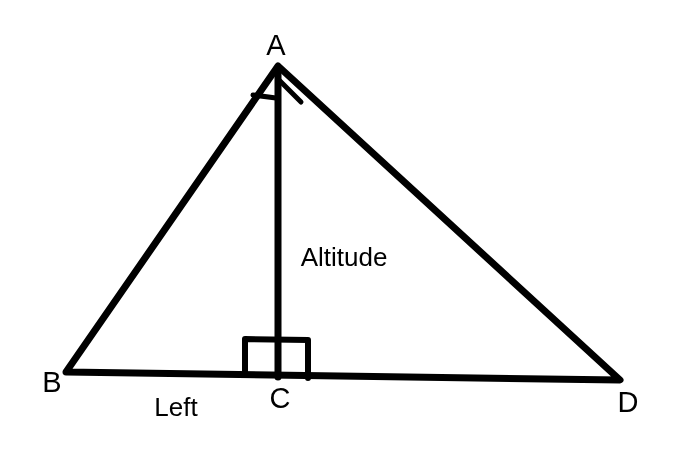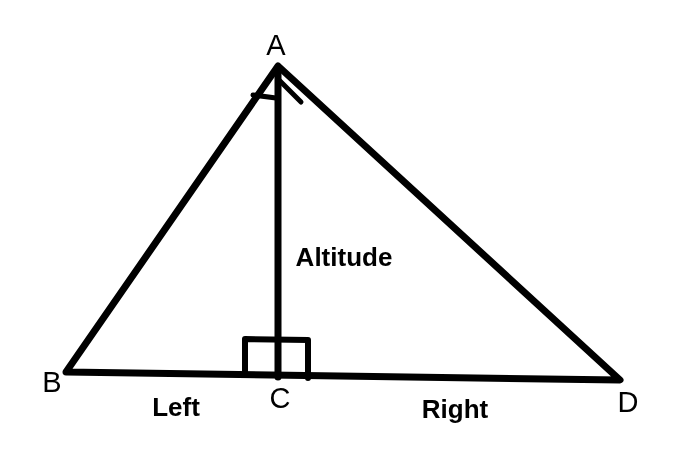--- a/index.html
+++ b/index.html
@@ -28,21 +28,21 @@
     color: #000000;
     line-height: 1;
     user-select: none;
   }
   .vertex-lbl {
     font-size: 29px;
     font-weight: 400;
   }
   .word-lbl {
     font-size: 26px;
-    font-weight: 700;
+    font-weight: 400;
   }
   .lbl-a        { left: 276px; top: 45px;  }
   .lbl-b        { left: 52px;  top: 382px; }
   .lbl-c        { left: 280px; top: 398px; }
   .lbl-d        { left: 628px; top: 402px; }
   .lbl-left     { left: 164px; top: 407px; margin-left: 12px; }
   .lbl-right    { left: 455px; top: 409px; }
   .lbl-altitude { left: 344px; top: 257px; }
 </style>
 </head>
@@ -69,15 +69,14 @@
   <span class="lbl vertex-lbl lbl-b">B</span>
 
   <span class="lbl vertex-lbl lbl-c">C</span>
 
   <span class="lbl vertex-lbl lbl-d">D</span>
 
   <span class="lbl word-lbl lbl-altitude">Altitude</span>
 
   <span class="lbl word-lbl lbl-left">Left</span>
 
-  <span class="lbl word-lbl lbl-right">Right</span>
 
 </div>
 
 </body></html>

